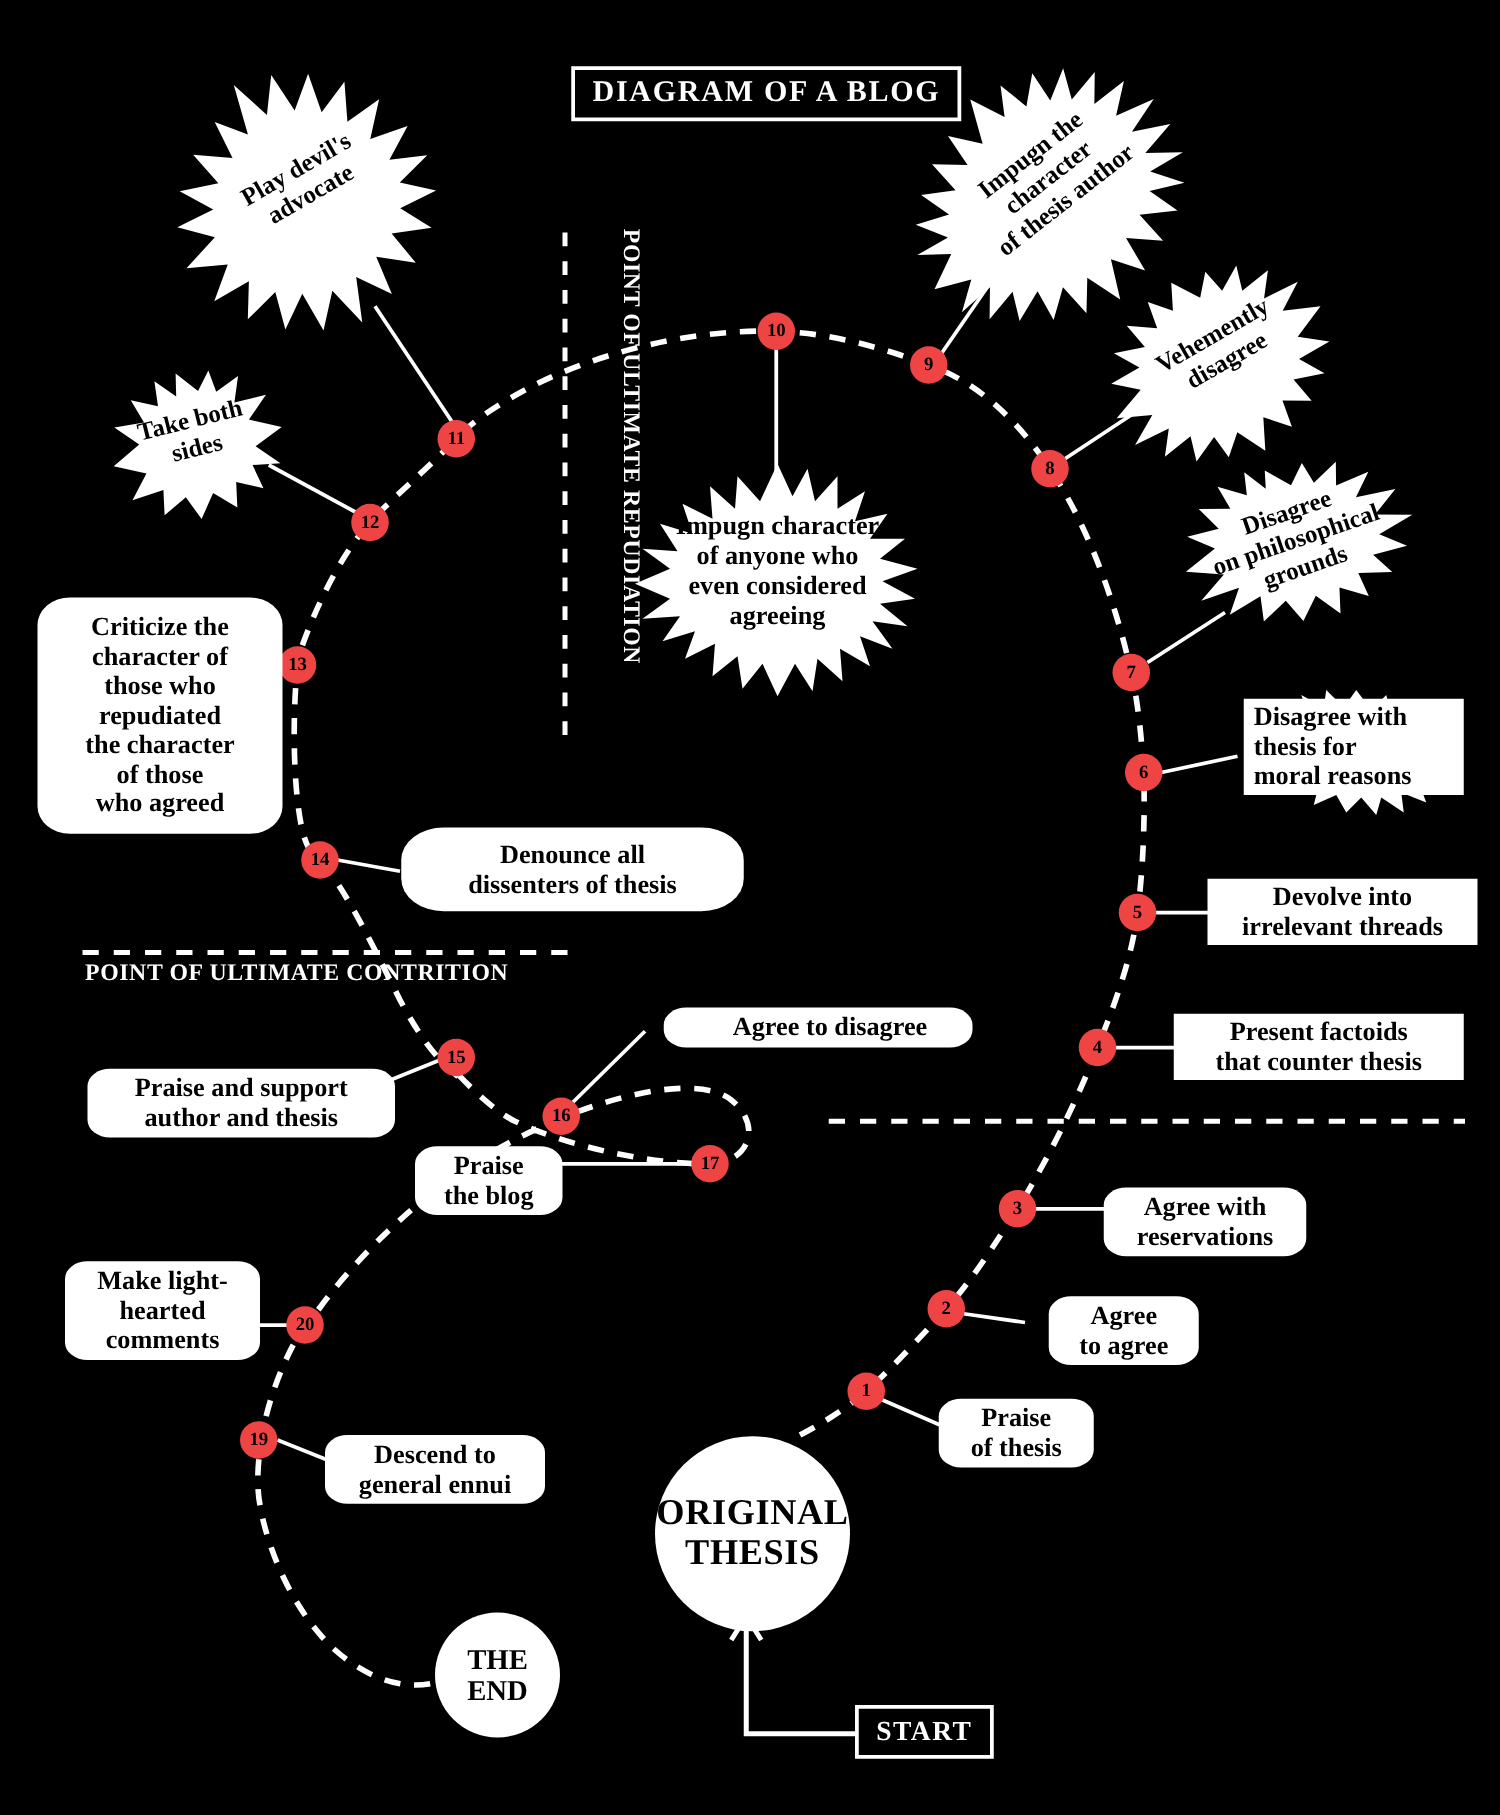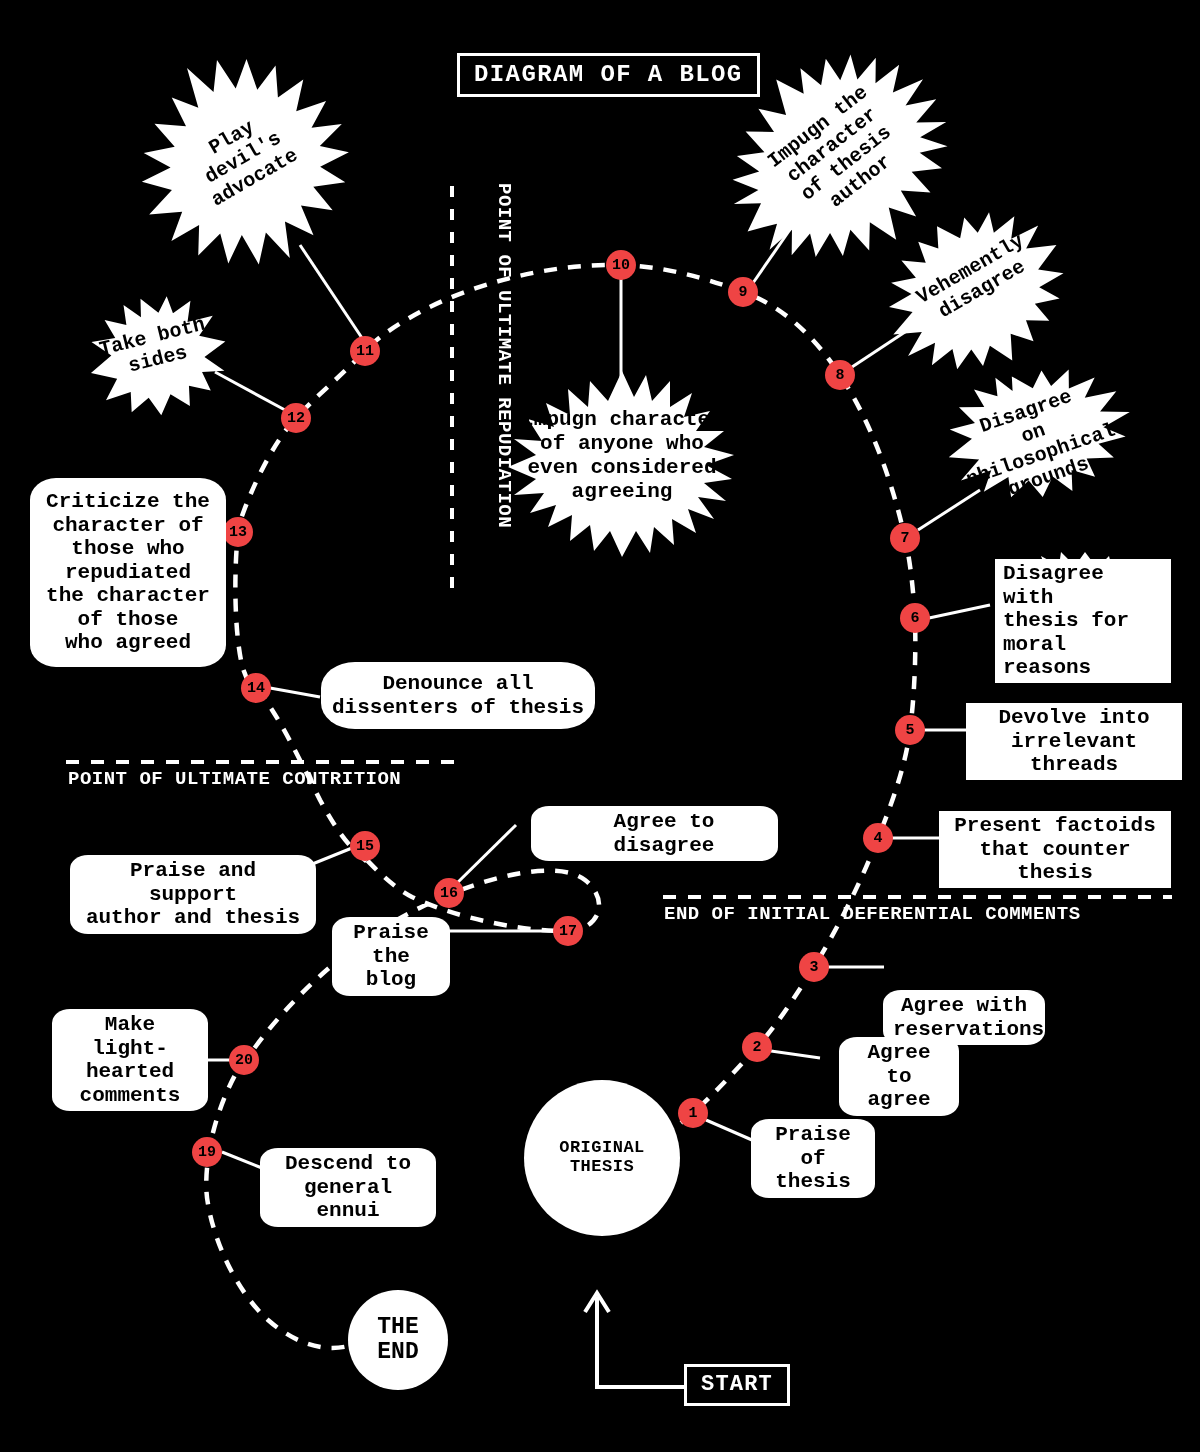--- a/index.html
+++ b/index.html
@@ -1,17 +1,17 @@
 <!DOCTYPE html>
 <html><head>
 <meta charset="utf-8">
 <style>
   html,body{margin:0;padding:0;background:#000;}
   #stage{position:relative;width:1200px;height:1452px;background:#000;overflow:hidden;
-         font-family:Liberation Mono, monospace;}
+         font-family:Liberation Serif, serif;}
   svg.layer{position:absolute;left:0;top:0;width:1200px;height:1452px;overflow:visible;}
   .lbl{position:absolute;color:#000;font-weight:bold;line-height:1.12;text-align:center;}
   .cloud{background:#fff;border-radius:18px/14px;padding:4px 10px;}
   .rect{background:#fff;padding:3px 8px;}
   .burstTxt{position:absolute;color:#000;font-weight:bold;line-height:1.15;text-align:center;}
   .divider-txt{position:absolute;color:#fff;font-weight:bold;letter-spacing:.5px;}
   #title{position:absolute;border:3px solid #fff;color:#fff;font-weight:bold;
          padding:5px 14px 6px;letter-spacing:1.4px;}
   #startbox{position:absolute;border:3px solid #fff;color:#fff;font-weight:bold;
             padding:5px 14px 6px;letter-spacing:1.2px;text-align:right;}
@@ -119,23 +119,22 @@
   <div id="title" style="left:457px;top:53px;font-size:24px;">DIAGRAM OF A BLOG</div>
 
   <svg class="layer" viewBox="0 0 1200 1452">
     <line x1="452" y1="186" x2="452" y2="600" stroke="#fff" stroke-width="4" stroke-dasharray="11 12"></line>
     <line x1="66" y1="762" x2="462" y2="762" stroke="#fff" stroke-width="4" stroke-dasharray="13 12"></line>
     <line x1="663" y1="897" x2="1172" y2="897" stroke="#fff" stroke-width="4" stroke-dasharray="13 12"></line>
   </svg>
 
   <div class="divider-txt rot" style="left:294px;top:382px;width:420px;font-size:19px;text-align:left;transform:rotate(90deg);">POINT OF ULTIMATE REPUDIATION</div>
   <div class="divider-txt" style="left:68px;top:768px;font-size:19px;">POINT OF ULTIMATE CONTRITION</div>
-  <div class="divider-txt" style="left:664px;top:903px;font-size:19px;">END OF INITIAL  DEFERENTIAL COMMENTS</div>
-
-  <div class="bigcircle" style="left:524px;top:1080px;width:156px;height:156px;font-size:17px;letter-spacing:.5px;">
+
+  <div class="bigcircle" style="left:524px;top:1149px;width:156px;height:156px;font-size:29px;letter-spacing:.5px;">
     <span><span>ORIGINAL</span><br>
           <span>THESIS</span></span>
   </div>
 
   <div class="bigcircle" style="left:348px;top:1290px;width:100px;height:100px;font-size:23px;">
     <span><span>THE</span><br>
           <span>END</span></span>
   </div>
 
   <div id="startbox" style="left:684px;top:1364px;font-size:22px;">START</div>
@@ -157,21 +156,21 @@
   <div class="node" style="left:350px;top:831px;">15</div>
   <div class="node" style="left:434px;top:878px;">16</div>
   <div class="node" style="left:553px;top:916px;">17</div>
   <div class="node" style="left:229px;top:1045px;">20</div>
   <div class="node" style="left:192px;top:1137px;">19</div>
 
   <div class="lbl cloud" style="left:751px;top:1119px;width:104px;font-size:21px;">Praise<br>of thesis</div>
 
   <div class="lbl cloud" style="left:819px;top:1037px;width:100px;font-size:21px;margin-left:20px;">Agree<br>to agree</div>
 
-  <div class="lbl cloud" style="left:883px;top:950px;width:142px;font-size:21px;margin-top:40px;">Agree with<br>reservations</div>
+  <div class="lbl cloud" style="left:883px;top:950px;width:142px;font-size:21px;">Agree with<br>reservations</div>
 
   <div class="lbl rect" style="left:939px;top:811px;width:216px;font-size:21px;">Present factoids<br>that counter thesis</div>
 
   <div class="lbl rect" style="left:966px;top:703px;width:200px;font-size:21px;">Devolve into<br>irrelevant threads</div>
 
   <div class="lbl rect" style="left:995px;top:559px;width:160px;font-size:21px;text-align:left;">Disagree with<br>thesis for<br>moral reasons</div>
 
   <div class="burstTxt rot" style="left:952px;top:398px;width:170px;font-size:20px;transform:rotate(-19deg);">Disagree<br>on philosophical<br>grounds</div>
 
   <div class="burstTxt rot" style="left:894px;top:256px;width:164px;font-size:20px;transform:rotate(-30deg);">Vehemently<br>disagree</div>

